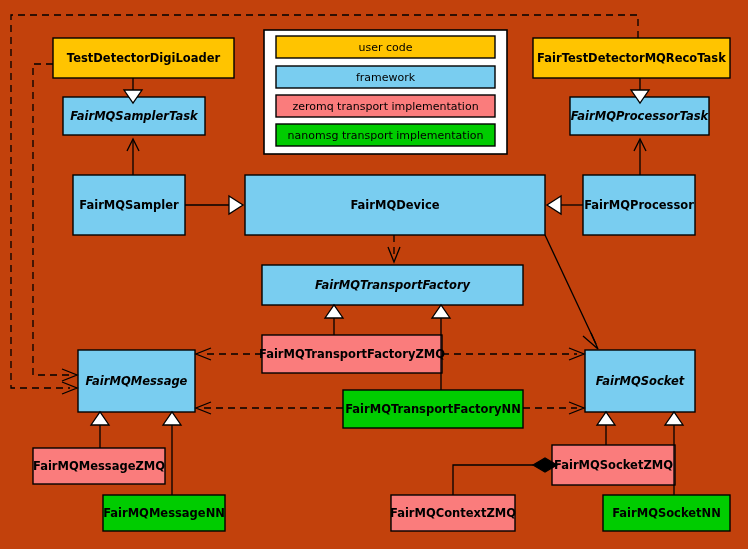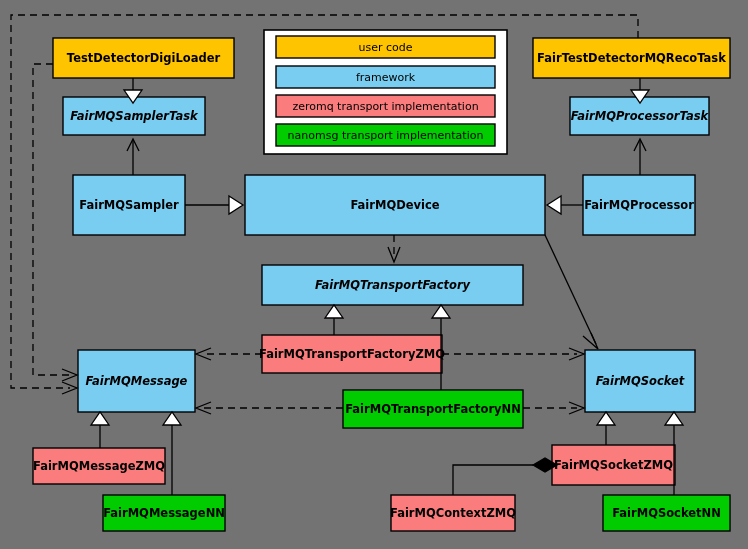--- a/index.html
+++ b/index.html
@@ -1,18 +1,18 @@
 <!DOCTYPE html>
 <html><head>
 <meta charset="utf-8">
 <style>
   html,body{margin:0;padding:0;background:#ffffff;}
   body{width:748px;height:549px;overflow:hidden;
        font-family:"DejaVu Sans","Liberation Sans",sans-serif;}
-  #diagram{position:relative;width:748px;height:549px;background:#737373;}
+  #diagram{position:relative;width:748px;height:549px;background:#c2410c;}
   svg{position:absolute;top:0;left:0;width:748px;height:549px;}
   .node-label{font-weight:bold;font-size:11.5px;fill:#000;
               dominant-baseline:middle;text-anchor:middle;}
   .node-label.italic{font-style:italic;}
   .legend-label{font-size:11px;fill:#000;dominant-baseline:middle;text-anchor:middle;}
   .bx{stroke:#000;stroke-width:1.4;}
   .edge{stroke:#000;stroke-width:1.3;fill:none;}
   .edge.dashed{stroke-dasharray:7,5;}
   .hollow{fill:#ffffff;stroke:#000;stroke-width:1.3;}
   .solidfill{fill:#000;stroke:#000;stroke-width:1.2;}

